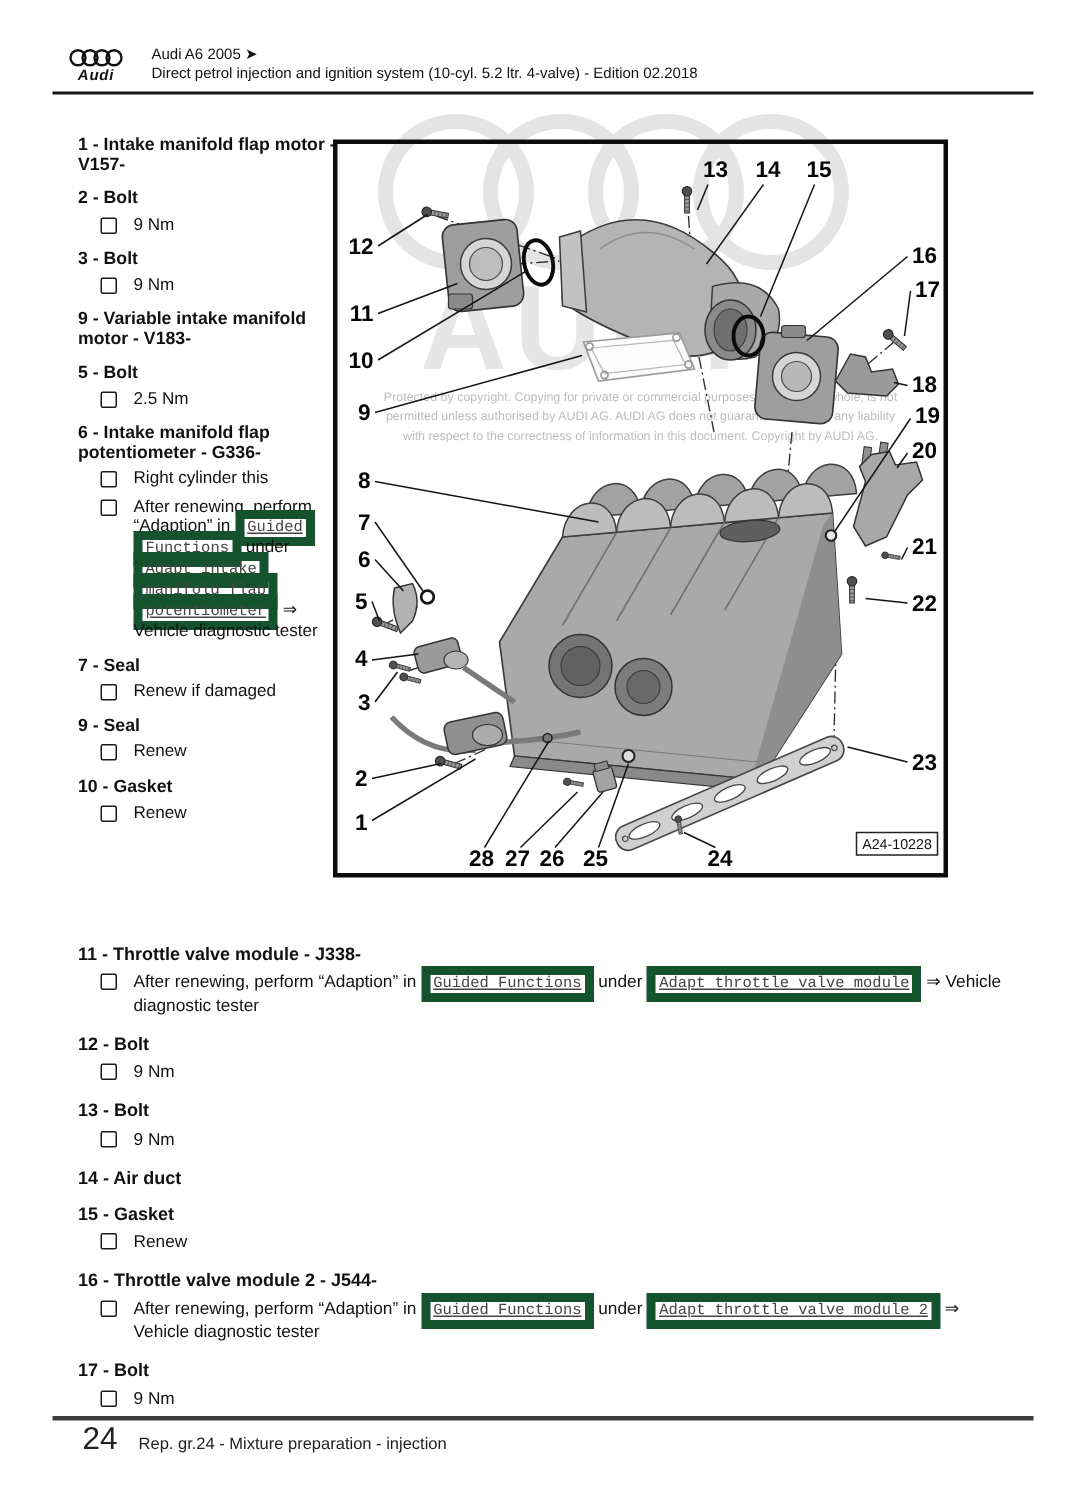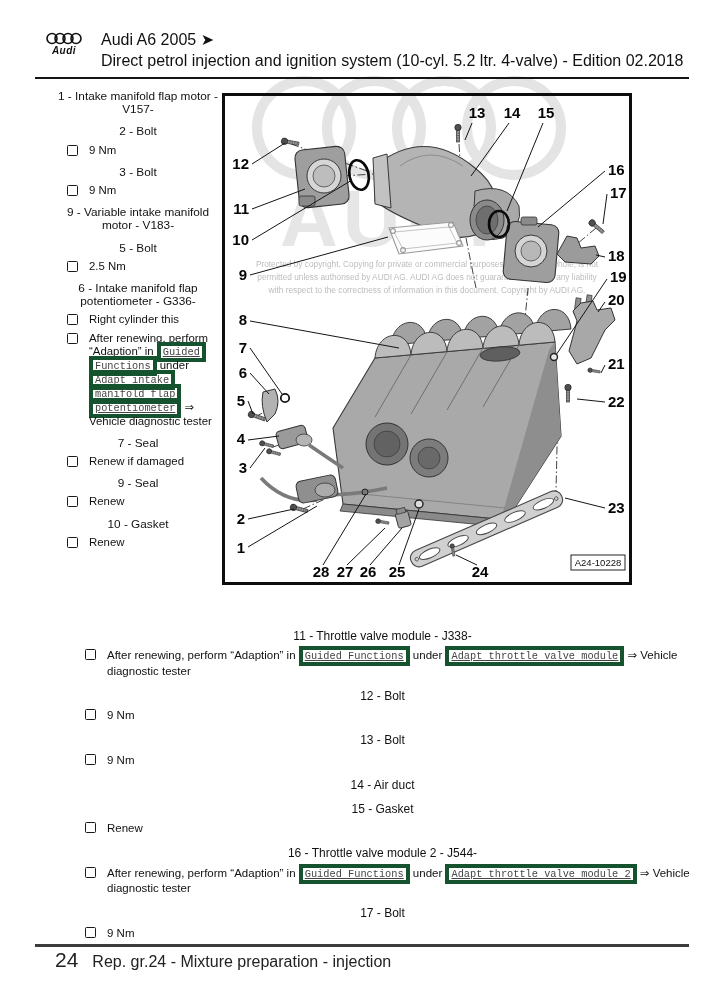--- a/index.html
+++ b/index.html
@@ -3,55 +3,55 @@
 <meta charset="utf-8">
 <style>
   html,body{margin:0;padding:0;background:#fff;}
   .page{position:relative;width:722px;height:1000px;background:#fff;overflow:hidden;
         font-family:"Liberation Sans",sans-serif;color:#111;}
   
   .header{position:absolute;left:35px;top:30px;width:654px;border-bottom:2px solid #151515;
           padding-bottom:5px;display:flex;align-items:flex-start;z-index:2;}
   .logo{width:58px;display:flex;flex-direction:column;align-items:center;margin-top:2px;}
   .logo-word{font-size:10px;font-weight:bold;font-style:italic;letter-spacing:.5px;margin-top:0px;}
-  .titles{font-size:16px;line-height:1.3;padding-left:8px;}
+  .titles{font-size:10px;line-height:1.3;padding-left:8px;}
   
   .parts-col{position:absolute;left:52px;top:90px;width:172px;z-index:2;}
-  .part-heading{font-weight:normal;font-size:11.8px;line-height:1.12;margin-top:9px;text-align:center;}
+  .part-heading{font-weight:bold;font-size:11.8px;line-height:1.12;margin-top:9px;}
   .part-item:first-child .part-heading{margin-top:0;}
   .bullet-row{display:flex;margin-top:5px;font-size:11.4px;line-height:1.16;}
   .parts-col .bullet-row{padding-left:15px;}
   .checkbox{flex:0 0 9px;width:9px;height:9px;border:1.2px solid #1a1a1a;border-radius:1.5px;
             margin-right:11px;margin-top:1px;background:#fff;}
   .bullet-text{flex:1;}
   .seg-mono{font-family:"Liberation Mono","DejaVu Sans Mono",monospace;font-size:10.3px;color:#454545;
-            border:4px solid #14532d;padding:0 2px;text-decoration:underline;
+            border:6px solid #14532d;padding:0 2px;text-decoration:underline;
             -webkit-box-decoration-break:clone;box-decoration-break:clone;cursor:pointer;}
   .seg-red{color:var(--link-red,#d63224);text-decoration:underline;cursor:pointer;}
   
   .rings-watermark{position:absolute;left:240px;top:66px;z-index:0;}
   .figure-wrap{position:absolute;left:222px;top:93px;width:410px;height:492px;
                border:3px solid #0d0d0d;box-sizing:border-box;z-index:1;}
   .figure-svg{position:absolute;left:0;top:0;width:100%;height:100%;}
   .callout-num{font-family:"Liberation Sans",sans-serif;font-size:15px;font-weight:bold;fill:#050505;}
   .callout-line{stroke:#141414;stroke-width:1;}
   .dashdot{stroke:#2e2e2e;stroke-width:0.9;fill:none;stroke-dasharray:8 2.5 1.5 2.5;}
   .wm-word{font-family:"Liberation Sans",sans-serif;font-weight:bold;font-size:80px;
            letter-spacing:5px;fill:#e6e6e6;}
   .wm-copy{font-family:"Liberation Sans",sans-serif;font-size:8.3px;fill:#bdbdbd;}
   .fig-label{font-family:"Liberation Sans",sans-serif;font-size:9.5px;fill:#111;}
   
-  .parts-lower{position:absolute;left:70px;top:630px;width:625px;z-index:2;}
+  .parts-lower{position:absolute;left:52px;top:630px;width:625px;z-index:2;}
   .parts-lower .part-heading{font-size:12px;margin-top:11px;}
   .parts-lower .bullet-row{padding-left:15px;margin-top:5px;font-size:11.5px;line-height:1.3;}
   
   .footer-rule{position:absolute;left:35px;top:944px;width:654px;height:3px;background:#3c3c3c;}
   .footer{position:absolute;left:55px;top:948px;display:flex;align-items:baseline;z-index:2;}
   .page-num{font-size:21px;color:#222;}
-  .footer-caption{font-size:16px;margin-left:14px;color:#222;}
+  .footer-caption{font-size:11px;margin-left:14px;color:#222;}
 </style>
 </head>
 <body>
 
 <div class="page">
 
   <div class="header">
     <div class="logo">
       <svg width="36" height="13" viewBox="0 0 36 13">
         <circle cx="6" cy="6.5" r="5" fill="none" stroke="#111" stroke-width="1.6"></circle>

